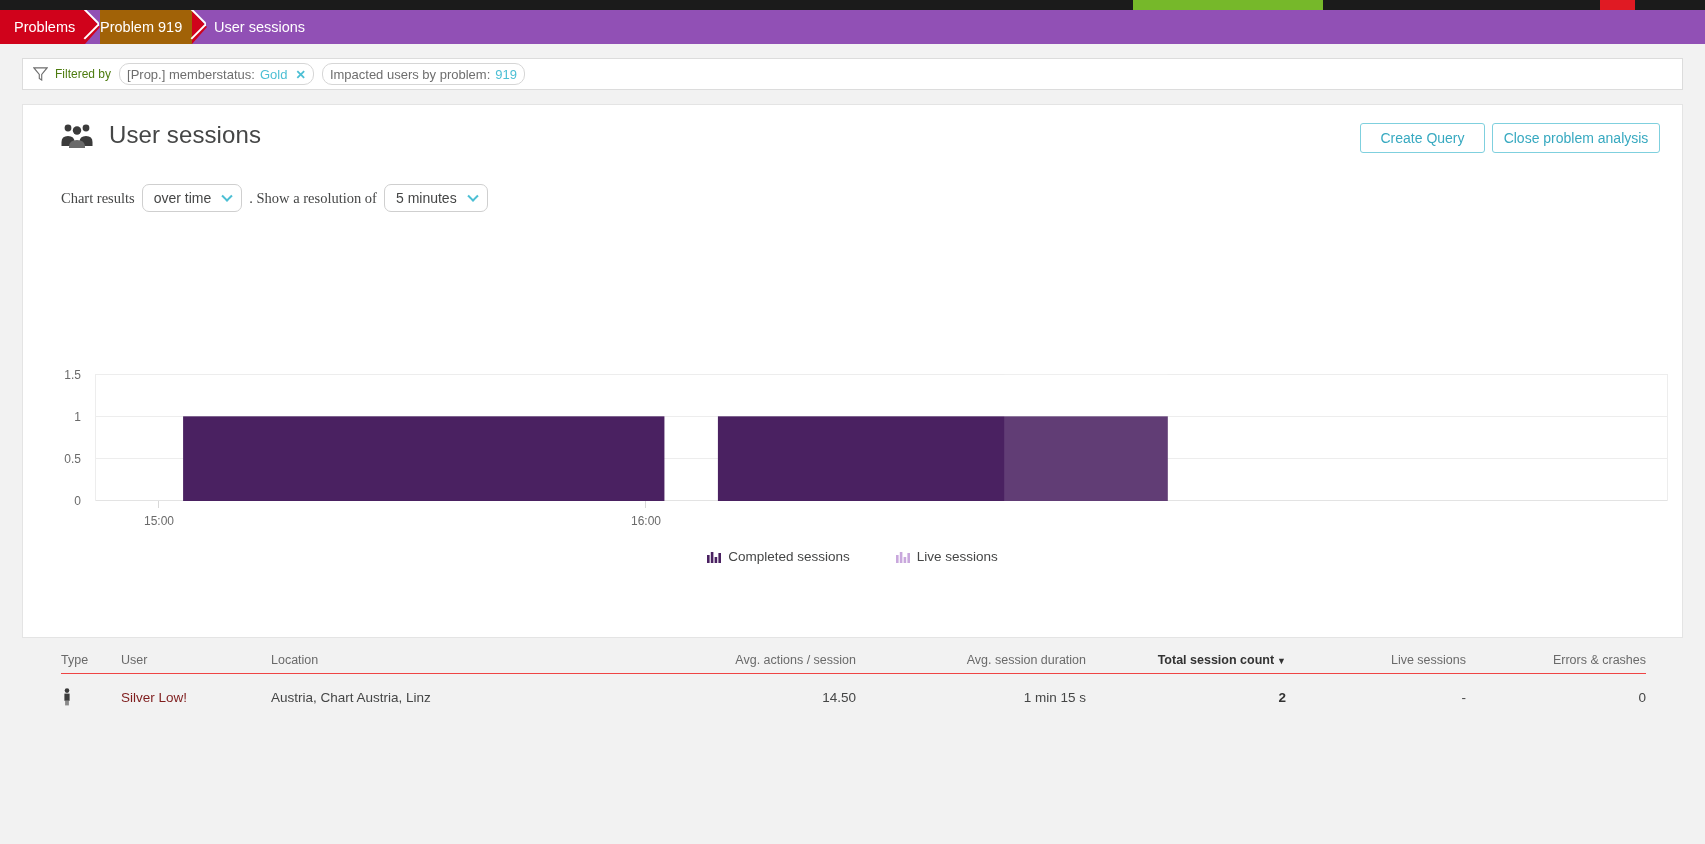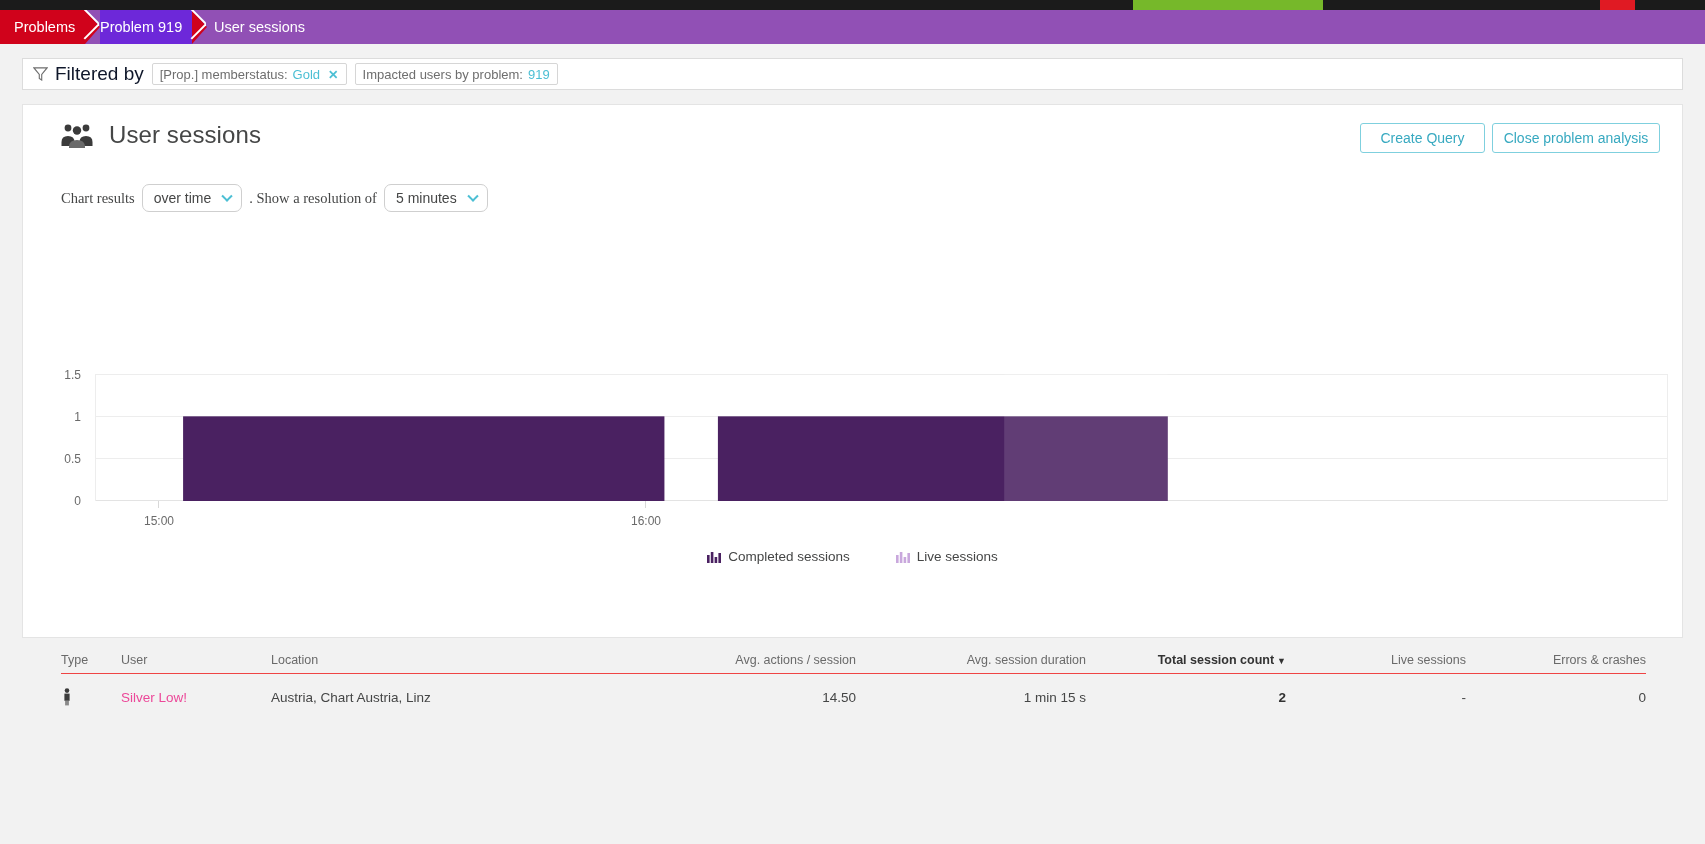--- a/index.html
+++ b/index.html
@@ -50,23 +50,23 @@
     transform:rotate(45deg);
   }
 
   
   .filterbar {
     position:absolute; left:22px; top:58px; width:1661px; height:32px;
     background:#ffffff; border:1px solid #dcdcdc;
     display:flex; align-items:center; padding:0 10px;
   }
   .filter-icon { width:15px; height:14px; margin-right:7px; display:block; }
-  .filter-label { font-size:19px; color:#0f172a; margin-right:8px; }
+  .filter-label { font-size:12px; color:#4d7c0f; margin-right:8px; }
   .chip {
-    border:1px solid #d6d6d6; border-radius:2px;
+    border:1px solid #d6d6d6; border-radius:10px;
     height:22px; display:flex; align-items:center;
     padding:0 7px; margin-right:8px; font-size:13px; color:#6e6e6e;
     background:#fff; white-space:nowrap;
   }
   .chip .val { color:#4cbfd4; margin-left:5px; }
   .chip .xmark {
     color:#4cbfd4; margin-left:8px; font-size:12.5px; font-weight:bold;
     cursor:pointer;
   }
 
@@ -140,40 +140,40 @@
     padding:0 0 6px 0; text-align:right; white-space:nowrap;
   }
   .tbl th.l { text-align:left; }
   .tbl th.sorted { color:#333; font-weight:bold; }
   .tbl td {
     font-size:13.5px; color:#454646; padding:14px 0 0 0;
     text-align:right; white-space:nowrap; vertical-align:middle;
   }
   .tbl td.l { text-align:left; }
   .tbl td.bold { font-weight:bold; color:#333; }
-  .link { color:#ec4899; cursor:pointer; }
+  .link { color:#7f1d1d; cursor:pointer; }
   .person-icon { width:12px; height:18px; display:block; }
   .caret-dn { font-size:9px; margin-left:3px; }
 </style>
 </head>
 <body>
 
 <div class="topstrip" style="background: rgb(27, 27, 27);">
   <div class="seg" style="left:1133px;width:190px;background:#76b82a;"></div>
   <div class="seg" style="left:1600px;width:35px;background:#e01a23;"></div>
 </div>
 
 <div class="crumbbar" style="background: rgb(145, 80, 181);">
   <div class="crumb crumb-red" style="left: 0px; padding-right: 10px; background: rgb(208, 2, 27);">
     <span>Problems</span>
   </div>
   <div class="crumb-arrow" style="left: 85px; border-left-color: rgb(208, 2, 27);"></div>
   <div class="crumb-arrow-line" style="left: 83px;"></div>
 
-  <div class="crumb crumb-red" style="left: 100px; padding-left: 0px; padding-right: 10px; background: #6d28d9;">
+  <div class="crumb crumb-red" style="left: 100px; padding-left: 0px; padding-right: 10px; background: #a16207;">
     <span>Problem 919</span>
   </div>
   <div class="crumb-arrow" style="left: 192px; border-left-color: rgb(208, 2, 27);"></div>
   <div class="crumb-arrow-line" style="left: 190px;"></div>
 
   <div class="crumb" style="left: 214px;">
     <span>User sessions</span>
   </div>
 </div>
 

